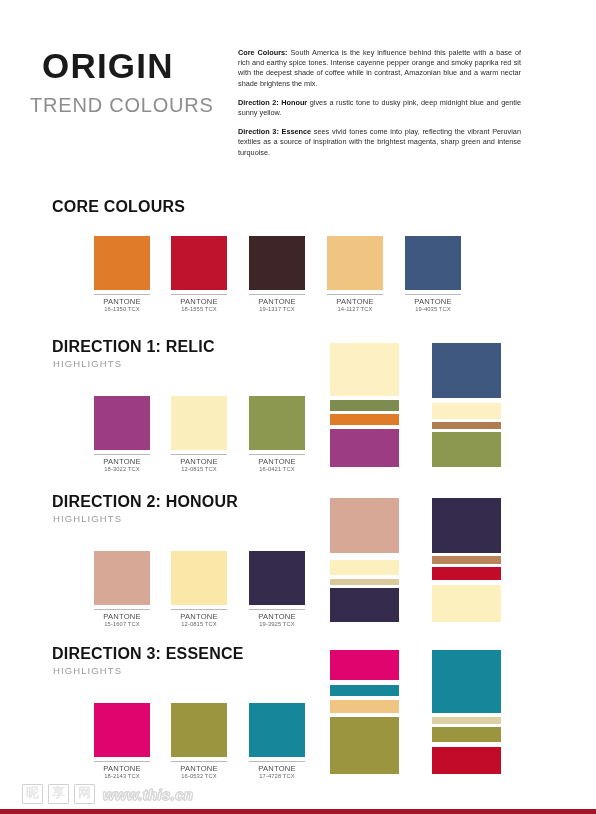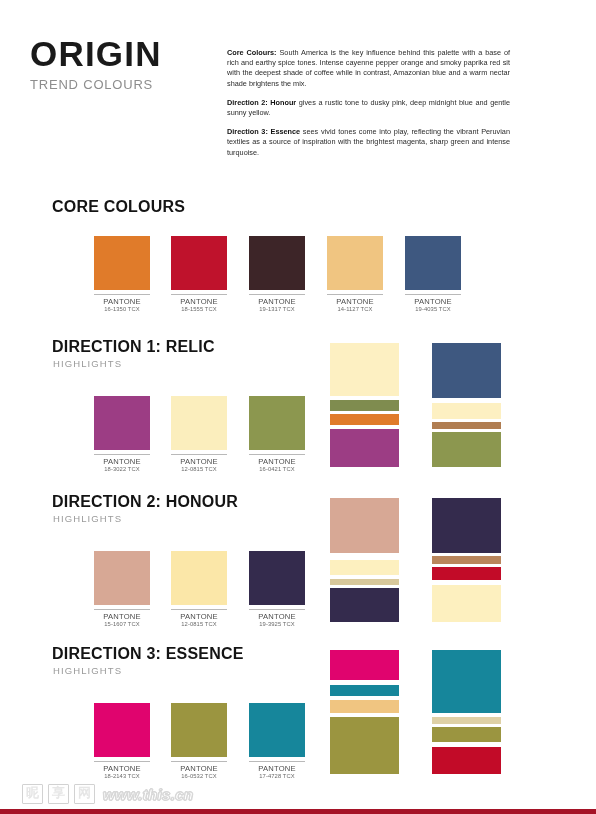--- a/index.html
+++ b/index.html
@@ -31,34 +31,34 @@
     left: 30px;
     top: 36px;
     width: 190px;
   }
   #brand-title {
     font-size: 35px;
     font-weight: bold;
     letter-spacing: 1.2px;
     color: #1a1a1a;
     line-height: 1;
-    margin: 0;
+    margin: 12px;
   }
   #brand-sub {
-    font-size: 13px;
+    font-size: 20px;
     font-weight: normal;
     letter-spacing: 0.8px;
     color: #8d8d8d;
     line-height: 1;
     margin-top: 7px;
   }
 
   #intro {
     position: absolute;
-    left: 227px;
+    left: 238px;
     top: 48px;
     width: 283px;
   }
   .intro-p {
     font-size: 7.3px;
     line-height: 10.2px;
     color: #2b2b2b;
     text-align: justify;
     margin: 0 0 9px 0;
   }

